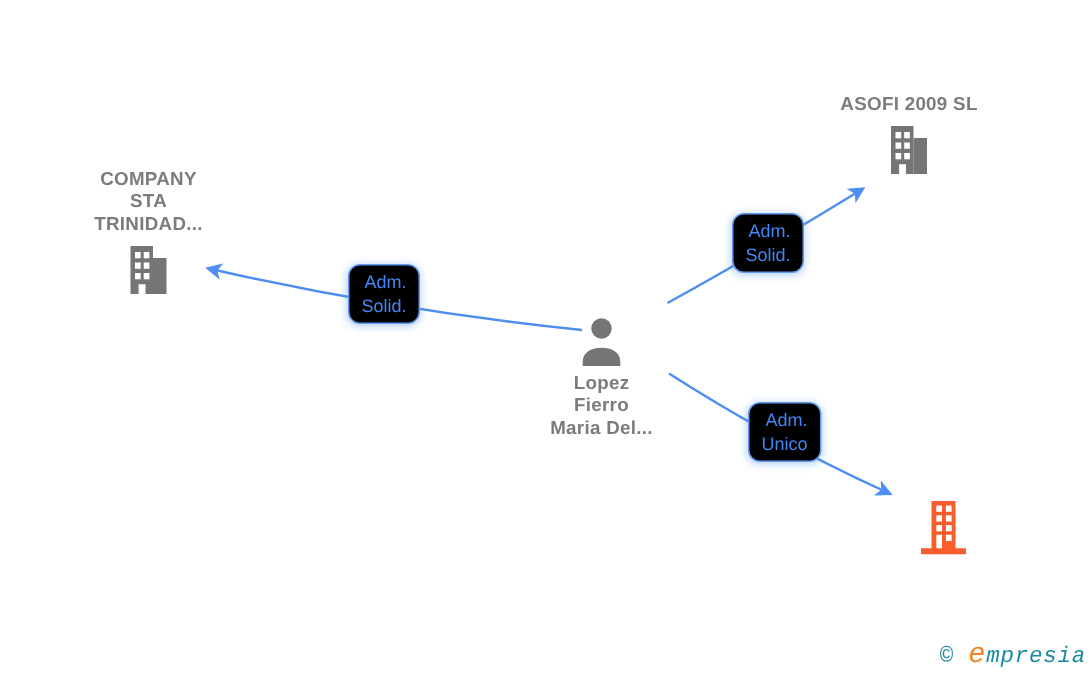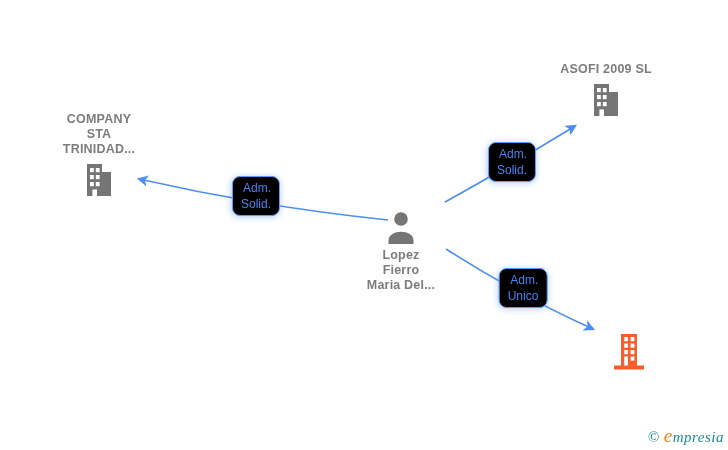--- a/index.html
+++ b/index.html
@@ -47,21 +47,21 @@
     line-height: 16px;
     text-align: right;
     padding: 3px 8px;
     white-space: pre-wrap;
   }
 
   .watermark {
     position: absolute;
     right: 4px;
     bottom: 3px;
-    font-family: Liberation Serif, serif;
+    font-family: Liberation Mono, monospace;
     font-style: italic;
     font-size: 15px;
     color: #1b8a9e;
     letter-spacing: 0.5px;
   }
   .wm-initial { color: #f5821f; font-size: 19px; }
 </style>
 </head>
 <body>
 

